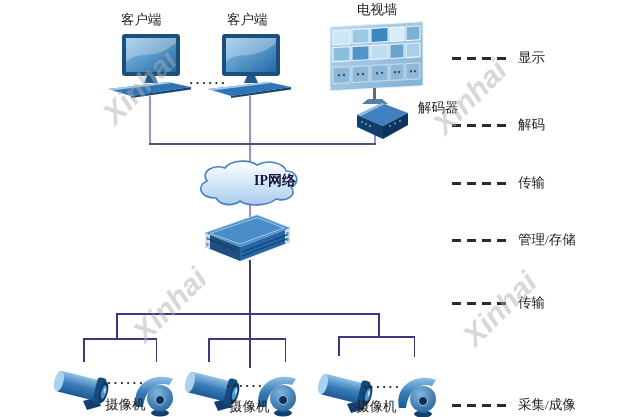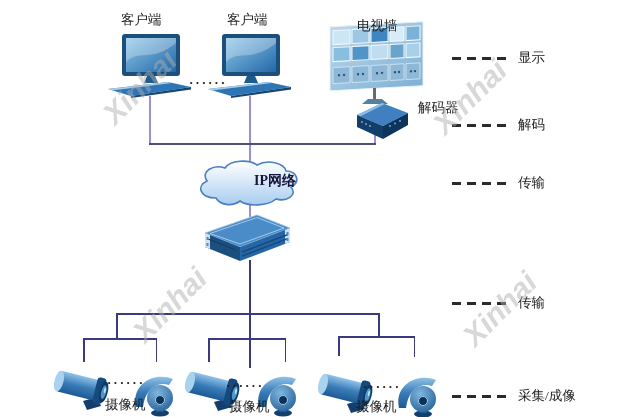--- a/index.html
+++ b/index.html
@@ -227,21 +227,21 @@
   <svg style="left:396px;top:372px;" width="48" height="46" viewBox="0 0 48 46">
     <path d="M3,36 C-2,14 20,0 40,8 L36,14 C22,10 12,20 10,36 Z" fill="url(#bg1)"></path>
     <ellipse cx="27" cy="42" rx="9" ry="3.5" fill="#123f6b"></ellipse>
     <rect x="23" y="36" width="8" height="5" fill="#1c5a94"></rect>
     <circle cx="27" cy="27" r="13" fill="url(#ball)"></circle>
     <circle cx="27" cy="29" r="4.5" fill="#0c3258" stroke="#9cc8e8" stroke-width="1"></circle>
   </svg>
 
   <div class="nlabel" style="left:121px;top:12px;">客户端</div>
   <div class="nlabel" style="left:227px;top:12px;">客户端</div>
-  <div class="nlabel" style="left:357px;top:2px;margin-top:16px;">电视墙</div>
+  <div class="nlabel" style="left:357px;top:2px;">电视墙</div>
   <div class="nlabel" style="left:418px;top:100px;font-family:Liberation Serif, serif;">解码器</div>
   <div class="nlabel" style="left:105px;top:397px;">摄像机</div>
   <div class="nlabel" style="left:229px;top:399px;">摄像机</div>
   <div class="nlabel" style="left:356px;top:399px;">摄像机</div>
 
   <div class="dots" style="left:189px;top:78px;">······</div>
   <div class="dots" style="left:107px;top:378px;">······</div>
   <div class="dots" style="left:226px;top:381px;">······</div>
   <div class="dots" style="left:363px;top:382px;">······</div>
 
@@ -250,25 +250,29 @@
     <span class="legend-label">显示</span>
   </div>
   <div class="legend-row" style="top:116px;">
     <div class="legend-dash"></div>
     <span class="legend-label">解码</span>
   </div>
   <div class="legend-row" style="top:174px;">
     <div class="legend-dash"></div>
     <span class="legend-label">传输</span>
   </div>
+  <div class="legend-row" style="top:231px;">
+    <div class="legend-dash"></div>
+    <span class="legend-label">管理/存储</span>
+  </div>
   <div class="legend-row" style="top:294px;">
     <div class="legend-dash"></div>
     <span class="legend-label">传输</span>
   </div>
-  <div class="legend-row" style="top:387px;">
+  <div class="legend-row" style="top:396px;">
     <div class="legend-dash"></div>
     <span class="legend-label">采集/成像</span>
   </div>
 
   <div class="wm" style="left:95px;top:70px;">Xinhai</div>
   <div class="wm" style="left:425px;top:80px;">Xinhai</div>
   <div class="wm" style="left:125px;top:288px;">Xinhai</div>
   <div class="wm" style="left:455px;top:292px;">Xinhai</div>
 
 </div>

